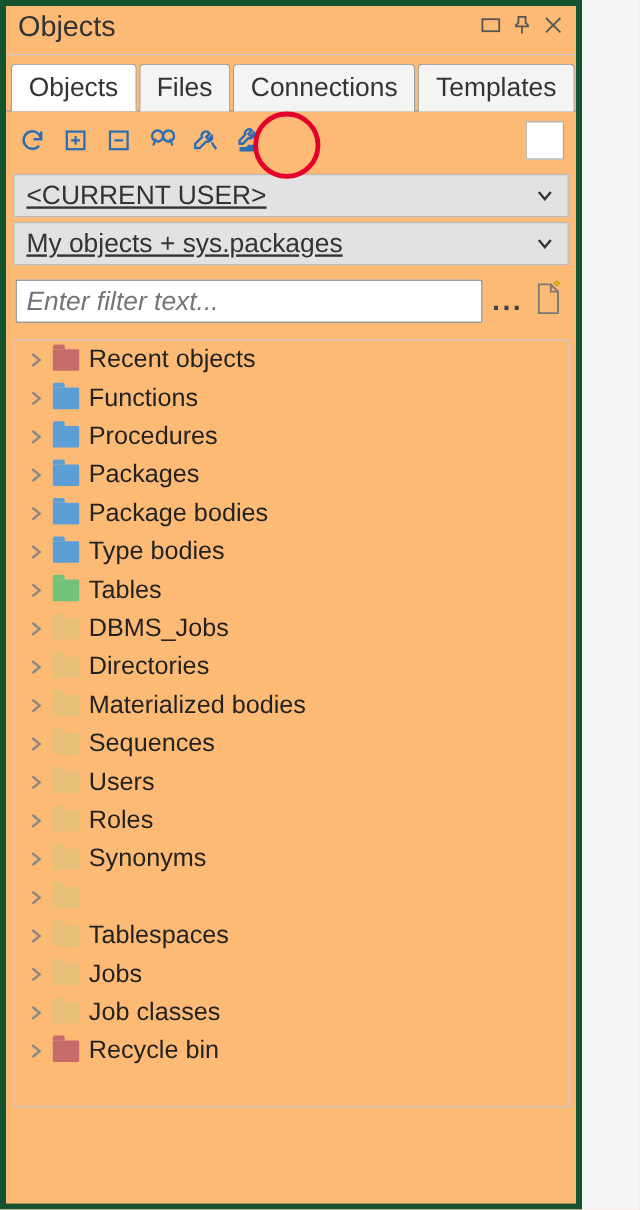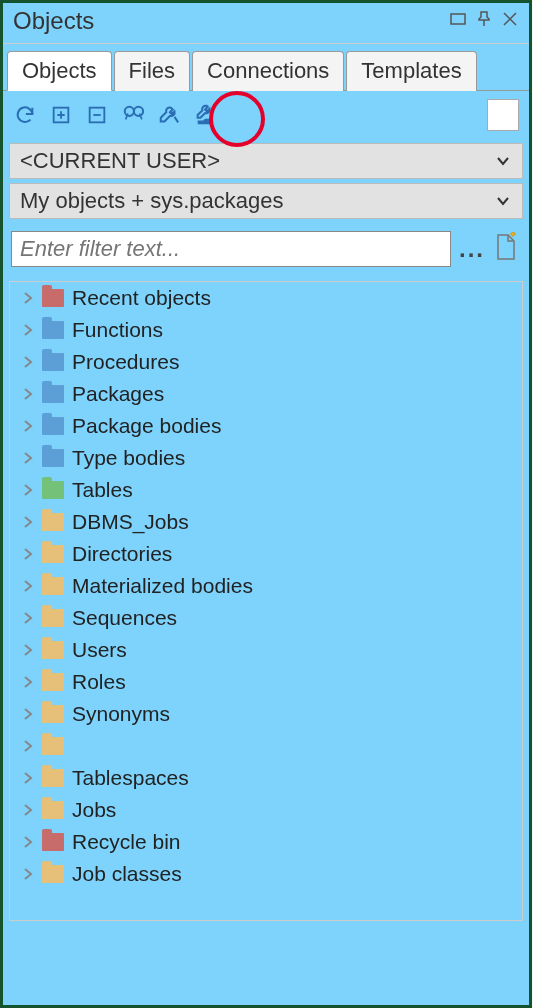--- a/index.html
+++ b/index.html
@@ -1,30 +1,30 @@
 <!DOCTYPE html>
 <html><head>
 <meta charset="utf-8">
 <style>
   html,body{margin:0;padding:0;font-family:"Segoe UI",Arial,sans-serif;background:#f5f5f5;}
-  .panel{width:532px;height:1008px;background:#7dd3fc;border:3px solid #14532d;box-sizing:border-box;position:relative;}
+  .panel{width:485px;height:1008px;background:#fdba74;border:5px solid #14532d;box-sizing:border-box;position:relative;}
   .titlebar{display:flex;align-items:center;justify-content:space-between;padding:4px 10px 8px 10px;border-bottom:1px solid #ccc;}
   .titlebar .title{font-size:24px;color:#333;}
   .winbtns{display:flex;gap:8px;align-items:center;}
   .winbtns svg{width:18px;height:18px;stroke:#555;fill:none;stroke-width:1.5;cursor:pointer;}
   .tabs{display:flex;border-bottom:1px solid #999;padding:6px 4px 0 4px;}
   .tab{padding:6px 14px;font-size:22px;color:#333;background:#f4f4f4;border:1px solid #999;border-bottom:none;margin-right:2px;border-top-left-radius:4px;border-top-right-radius:4px;cursor:pointer;position:relative;top:1px;}
   .tab.active{background:#fff;border-bottom:1px solid #fff;}
   .toolbar{display:flex;align-items:center;padding:8px 10px;gap:12px;}
   .tb-btn{width:24px;height:24px;cursor:pointer;display:flex;align-items:center;justify-content:center;}
   .tb-btn svg{width:22px;height:22px;}
   .toolbar .spacer{flex:1;}
   .redcircle{position:absolute;left:206px;top:88px;width:48px;height:48px;border:4px solid #e4002b;border-radius:50%;pointer-events:none;}
   .sqbtn{width:30px;height:30px;border:1px solid #aaa;background:#fff;}
-  .combo{height:34px;background:#e2e2e2;border:1px solid #bbb;display:flex;align-items:center;justify-content:space-between;padding:0 10px;font-size:22px;color:#333;margin:4px 6px;cursor:pointer;}
+  .combo{height:34px;background:#e2e2e2;border:1px solid #bbb;display:flex;align-items:center;justify-content:space-between;padding:0 10px;font-size:22px;color:#333;margin:4px 6px;cursor:pointer;text-decoration:underline;}
   .combo svg{width:18px;height:18px;stroke:#333;fill:none;stroke-width:2;}
   .filterrow{display:flex;align-items:center;gap:8px;padding:8px 10px 0 8px;}
   .filterbox{flex:1;height:34px;border:1px solid #888;padding:0 8px;font-size:22px;font-style:italic;color:#888;}
   .dots{font-size:24px;font-weight:bold;color:#444;cursor:pointer;letter-spacing:2px;}
   .newfile svg{width:26px;height:30px;}
   .tree{margin:14px 6px 6px 6px;border:1px solid #ccc;padding:0 4px 30px 8px;overflow:auto;}
   .node{display:flex;align-items:center;height:32px;font-size:21px;color:#222;cursor:pointer;}
   .node .expander{width:20px;display:flex;justify-content:center;color:#888;}
   .node .expander svg{width:12px;height:12px;stroke:#888;fill:none;stroke-width:2;}
   .folder{width:22px;height:18px;margin:0 8px 0 4px;border-radius:1px;position:relative;}
@@ -289,27 +289,27 @@
         </span>
         <span class="folder c-tan"></span>
         <span>Jobs</span>
       </div>
       <div class="node">
         <span class="expander">
           <svg viewBox="0 0 12 12">
             <path d="M3 1l6 5-6 5"></path>
           </svg>
         </span>
+        <span class="folder c-tan"></span>
+        <span>Job classes</span>
+      </div>
+      <div class="node">
+        <span class="expander">
+          <svg viewBox="0 0 12 12">
+            <path d="M3 1l6 5-6 5"></path>
+          </svg>
+        </span>
         <span class="folder c-red"></span>
         <span>Recycle bin</span>
       </div>
-      <div class="node">
-        <span class="expander">
-          <svg viewBox="0 0 12 12">
-            <path d="M3 1l6 5-6 5"></path>
-          </svg>
-        </span>
-        <span class="folder c-tan"></span>
-        <span>Job classes</span>
-      </div>
     </div>
 
 </div>
 
 </body></html>

